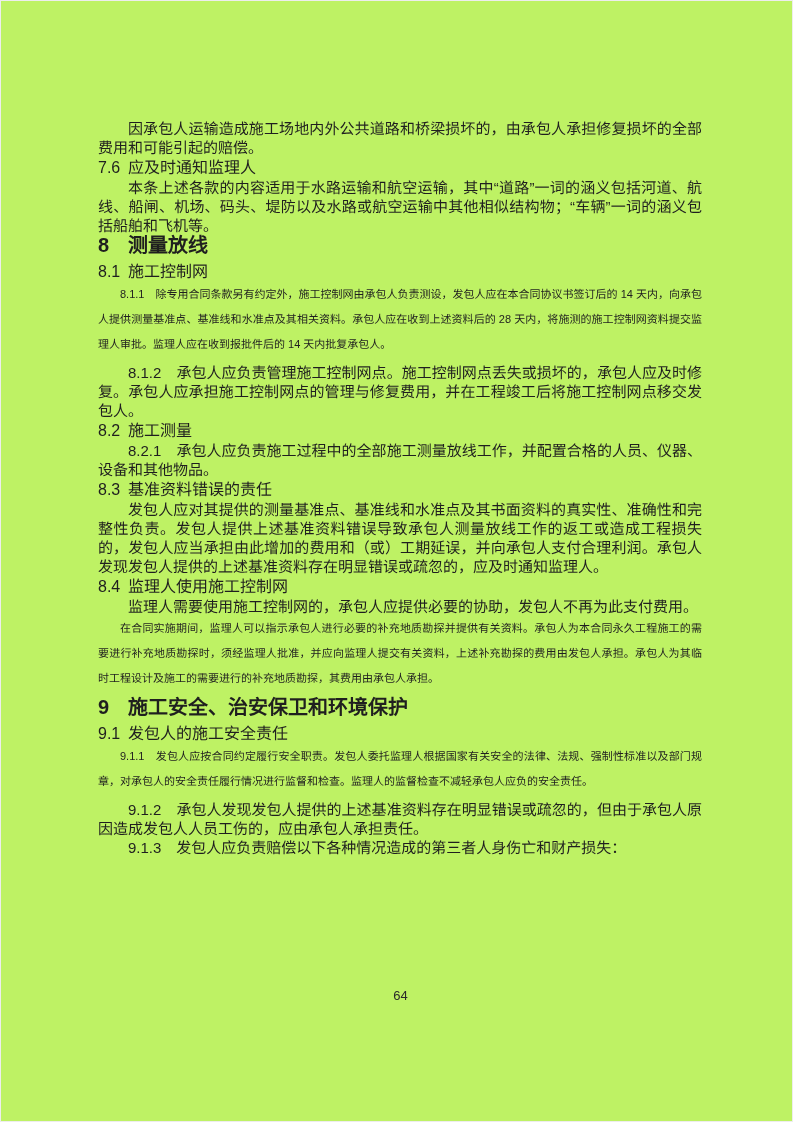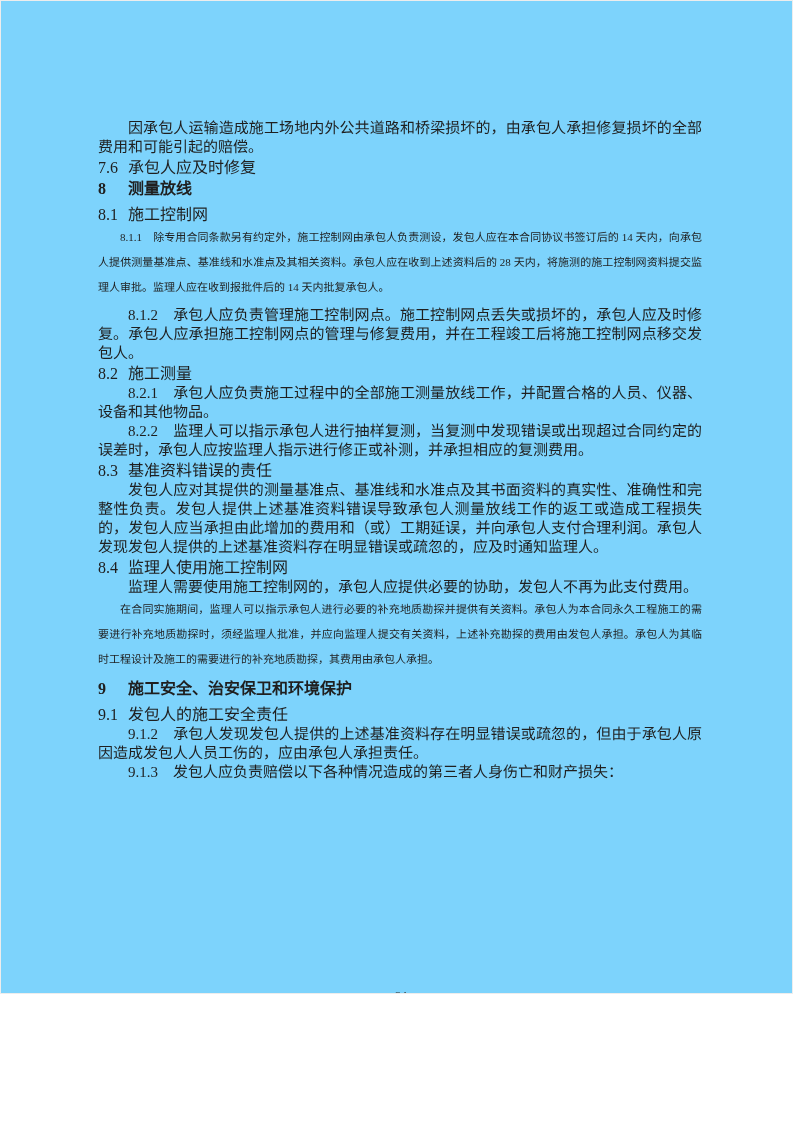--- a/index.html
+++ b/index.html
@@ -3,25 +3,25 @@
 <meta charset="utf-8">
 <style>
   html, body {
     margin: 0;
     padding: 0;
     background: #ffffff;
   }
   .page {
     position: relative;
     width: 793px;
-    height: 994px;
-    background: #7dd3fc;
+    height: 1122px;
+    background: #bef264;
     box-sizing: border-box;
     border: 1px solid #ededed;
-    font-family: Liberation Serif, serif;
+    font-family: Liberation Sans, sans-serif;
     color: #1f1f1f;
     overflow: hidden;
   }
   .content {
     position: absolute;
     left: 97px;
     top: 118px;
     width: 604px;
     text-align: justify;
   }
@@ -32,21 +32,21 @@
     text-indent: 2em;
   }
   p.body-wide {
     margin: 0 0 6px 0;
     font-size: 11px;
     line-height: 25px;
     text-indent: 2em;
   }
   .h1 {
     margin: 0 0 5px 0;
-    font-size: 16px;
+    font-size: 20px;
     font-weight: bold;
     line-height: 21px;
   }
   .h2 {
     margin: 0;
     font-size: 16px;
     font-weight: normal;
     line-height: 21px;
   }
   .h1 .num, .h2 .num {
@@ -64,52 +64,53 @@
   }
 </style>
 </head>
 <body>
 
 <div class="page">
   <div class="content">
 
     <p class="body">因承包人运输造成施工场地内外公共道路和桥梁损坏的，由承包人承担修复损坏的全部费用和可能引起的赔偿。</p>
 
-    <p class="h2"><span class="num">7.6</span><span class="title">承包人应及时修复</span></p>
+    <p class="h2"><span class="num">7.6</span><span class="title">应及时通知监理人</span></p>
 
+    <p class="body">本条上述各款的内容适用于水路运输和航空运输，其中“道路”一词的涵义包括河道、航线、船闸、机场、码头、堤防以及水路或航空运输中其他相似结构物；“车辆”一词的涵义包括船舶和飞机等。</p>
 
     <p class="h1"><span class="num">8</span><span class="title">测量放线</span></p>
 
     <p class="h2"><span class="num">8.1</span><span class="title">施工控制网</span></p>
 
     <p class="body-wide">8.1.1　除专用合同条款另有约定外，施工控制网由承包人负责测设，发包人应在本合同协议书签订后的 14 天内，向承包人提供测量基准点、基准线和水准点及其相关资料。承包人应在收到上述资料后的 28 天内，将施测的施工控制网资料提交监理人审批。监理人应在收到报批件后的 14 天内批复承包人。</p>
 
     <p class="body">8.1.2　承包人应负责管理施工控制网点。施工控制网点丢失或损坏的，承包人应及时修复。承包人应承担施工控制网点的管理与修复费用，并在工程竣工后将施工控制网点移交发包人。</p>
 
     <p class="h2"><span class="num">8.2</span><span class="title">施工测量</span></p>
 
     <p class="body">8.2.1　承包人应负责施工过程中的全部施工测量放线工作，并配置合格的人员、仪器、设备和其他物品。</p>
 
-    <p class="body">8.2.2　监理人可以指示承包人进行抽样复测，当复测中发现错误或出现超过合同约定的误差时，承包人应按监理人指示进行修正或补测，并承担相应的复测费用。</p>
 
     <p class="h2"><span class="num">8.3</span><span class="title">基准资料错误的责任</span></p>
 
     <p class="body">发包人应对其提供的测量基准点、基准线和水准点及其书面资料的真实性、准确性和完整性负责。发包人提供上述基准资料错误导致承包人测量放线工作的返工或造成工程损失的，发包人应当承担由此增加的费用和（或）工期延误，并向承包人支付合理利润。承包人发现发包人提供的上述基准资料存在明显错误或疏忽的，应及时通知监理人。</p>
 
     <p class="h2"><span class="num">8.4</span><span class="title">监理人使用施工控制网</span></p>
 
     <p class="body">监理人需要使用施工控制网的，承包人应提供必要的协助，发包人不再为此支付费用。</p>
 
 
     <p class="body-wide">在合同实施期间，监理人可以指示承包人进行必要的补充地质勘探并提供有关资料。承包人为本合同永久工程施工的需要进行补充地质勘探时，须经监理人批准，并应向监理人提交有关资料，上述补充勘探的费用由发包人承担。承包人为其临时工程设计及施工的需要进行的补充地质勘探，其费用由承包人承担。</p>
 
     <p class="h1"><span class="num">9</span><span class="title">施工安全、治安保卫和环境保护</span></p>
 
     <p class="h2"><span class="num">9.1</span><span class="title">发包人的施工安全责任</span></p>
 
+    <p class="body-wide">9.1.1　发包人应按合同约定履行安全职责。发包人委托监理人根据国家有关安全的法律、法规、强制性标准以及部门规章，对承包人的安全责任履行情况进行监督和检查。监理人的监督检查不减轻承包人应负的安全责任。</p>
 
     <p class="body">9.1.2　承包人发现发包人提供的上述基准资料存在明显错误或疏忽的，但由于承包人原因造成发包人人员工伤的，应由承包人承担责任。</p>
 
     <p class="body">9.1.3　发包人应负责赔偿以下各种情况造成的第三者人身伤亡和财产损失：</p>
 
   </div>
 
   <div class="page-number">64</div>
 </div>
 

